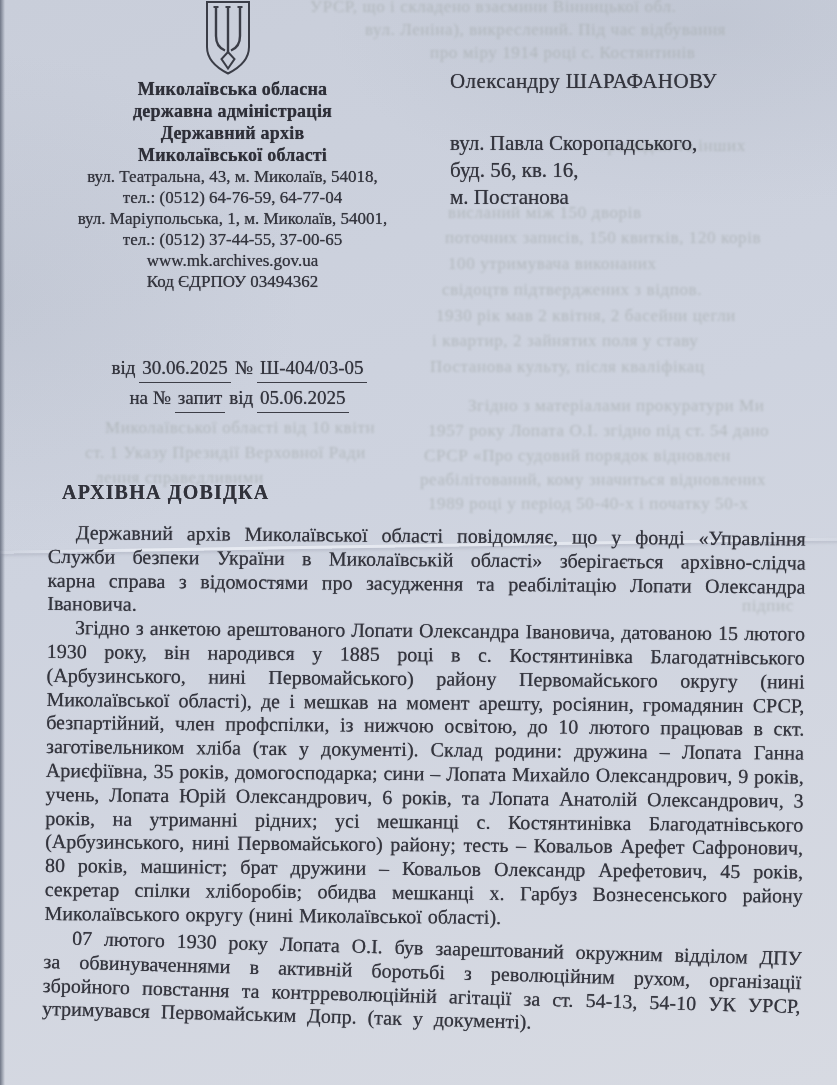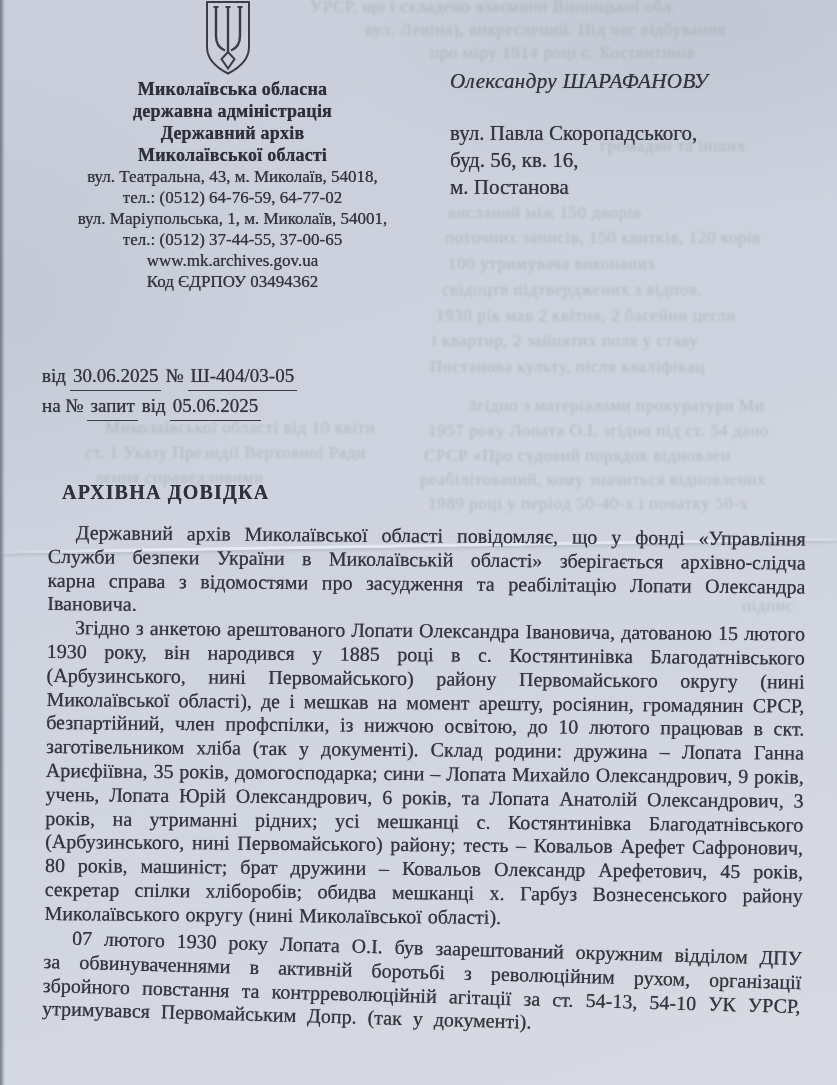--- a/index.html
+++ b/index.html
@@ -27,27 +27,27 @@
   .bt9{left:432px;top:331px;} .bt10{left:430px;top:357px;} .bt11{left:468px;top:396px;}
   .bt12{left:428px;top:421px;} .bt13{left:424px;top:446px;} .bt14{left:420px;top:470px;}
   .bt15{left:428px;top:494px;} .bt16{left:742px;top:596px;} .bt17{left:105px;top:418px;}
   .bt18{left:85px;top:443px;}  .bt19{left:95px;top:468px;}
   .emblem{position:absolute;left:203px;top:1px;width:50px;height:74px;}
   .emblem path{fill:none;stroke:#3b3d47;}
   .org{position:absolute;left:40px;top:78px;width:385px;text-align:center;
     text-shadow:0 0 .7px rgba(46,47,56,.85);}
   .org-name div{font-weight:bold;font-size:18px;line-height:22px;letter-spacing:.2px;color:#2e2f38;}
   .org-contacts div{font-size:17px;line-height:21px;}
-  .ref{position:absolute;left:40px;top:361px;width:398px;text-align:left;
+  .ref{position:absolute;left:40px;top:353px;width:398px;text-align:center;
     font-size:19px;line-height:29px;text-shadow:0 0 .7px rgba(46,47,56,.85);}
   .ref .ul{display:inline-block;border-bottom:1.5px solid #3c3d46;padding:0 3px 0 3px;}
   .ref span{margin:0 2px;}
   .addressee{position:absolute;left:450px;top:68px;width:345px;font-size:21px;line-height:27px;
     text-shadow:0 0 .7px rgba(46,47,56,.85);}
-  .addr-name{letter-spacing:.4px;margin-bottom:25px;font-style:italic;}
+  .addr-name{letter-spacing:.4px;margin-bottom:35px;}
   .doc-title{position:absolute;left:54px;top:473px;margin:8px;font-size:20px;font-weight:bold;
     letter-spacing:1.2px;color:#31323b;text-shadow:0 0 .6px rgba(46,47,56,.85);}
   .body-text{position:absolute;left:48px;top:521px;width:758px;
     font-size:20px;line-height:23.8px;text-align:justify;
     transform:rotate(.5deg);transform-origin:0 0;
     text-shadow:0 0 .7px rgba(46,47,56,.8);}
   .body-text p{margin:0;text-indent:28px;}
   .p1{word-spacing:.38em;}
   .p2{word-spacing:.04em;}
   .p3{word-spacing:.3em;transform:rotate(1.1deg);transform-origin:0 0;}
@@ -95,21 +95,21 @@
 
   <div class="org">
     <div class="org-name">
       <div>Миколаївська обласна</div>
       <div>державна адміністрація</div>
       <div>Державний архів</div>
       <div>Миколаївської області</div>
     </div>
     <div class="org-contacts">
       <div>вул. Театральна, 43, м. Миколаїв, 54018,</div>
-      <div>тел.: (0512) 64-76-59, 64-77-02</div>
+      <div>тел.: (0512) 64-76-59, 64-77-04</div>
       <div>вул. Маріупольська, 1, м. Миколаїв, 54001,</div>
       <div>тел.: (0512) 37-44-55, 37-00-65</div>
       <div>www.mk.archives.gov.ua</div>
       <div>Код ЄДРПОУ 03494362</div>
     </div>
   </div>
 
   <div class="ref">
     <div class="ref-line">
       <span>від</span><span class="ul">30.06.2025</span><span>№</span><span class="ul">Ш-404/03-05</span>

